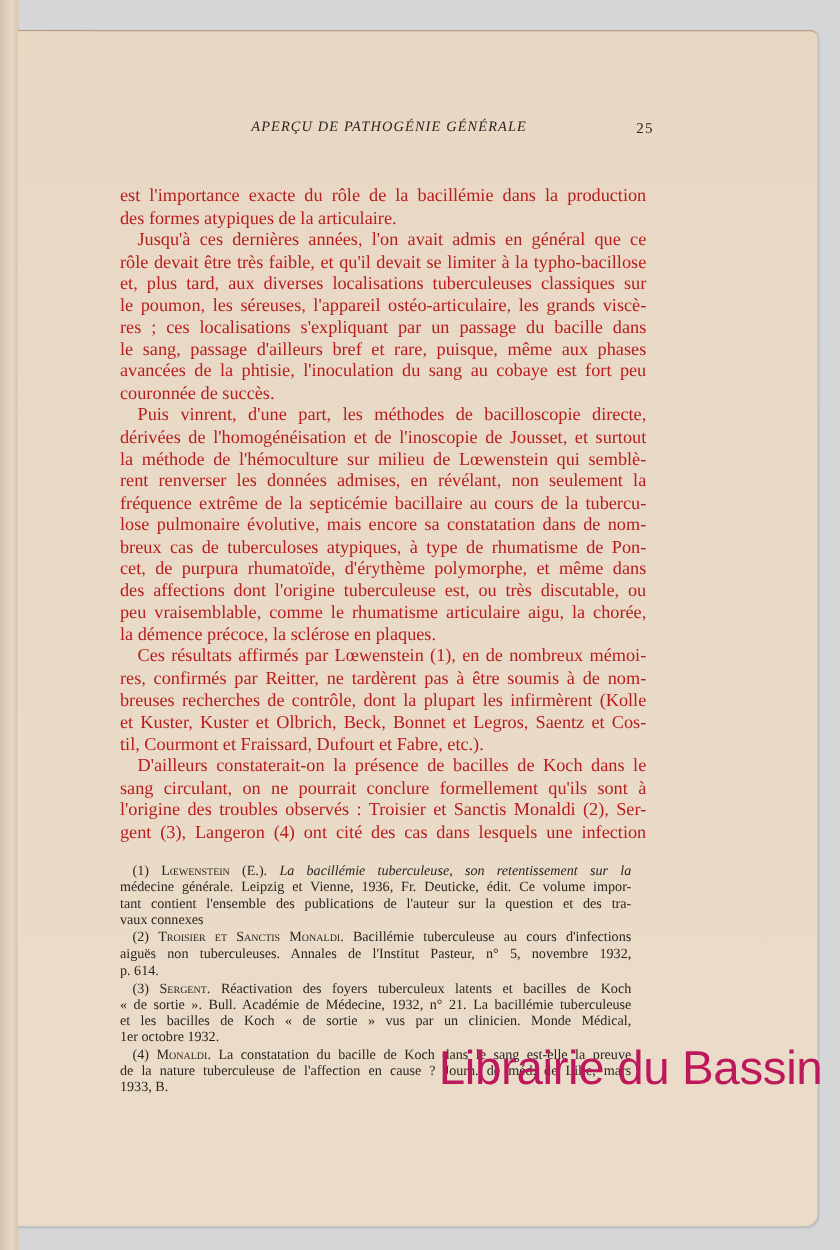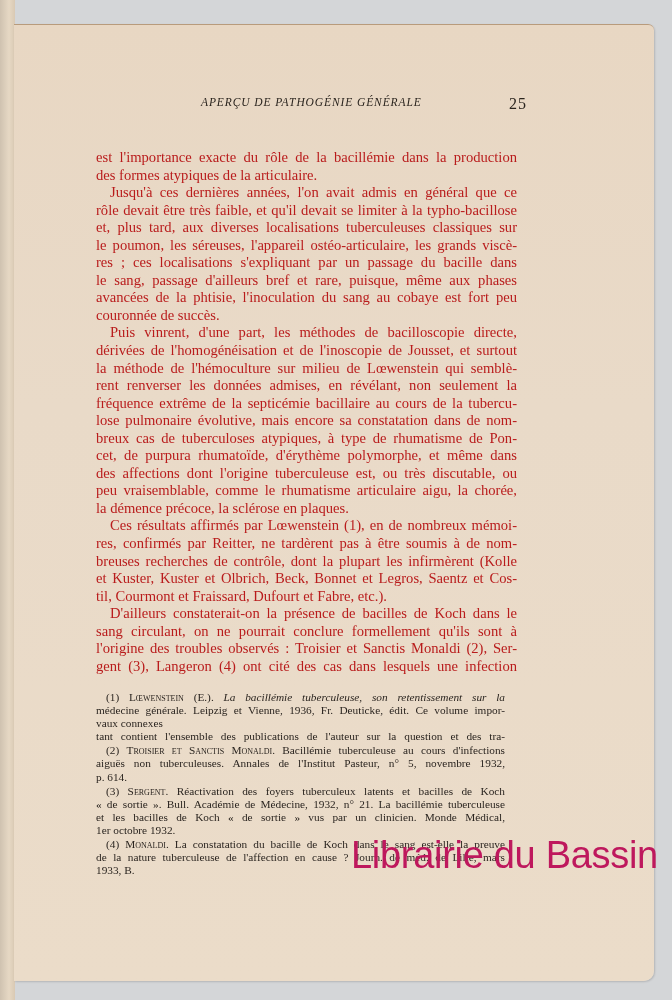--- a/index.html
+++ b/index.html
@@ -18,21 +18,21 @@
     border-top: 1px solid #b89b7c;
     border-radius: 0 6px 10px 0;
     box-shadow: 1px 1px 2px rgba(0,0,0,0.15);
   }
   .running-head {
     position: absolute; left: 0; top: 96px; width: 672px;
     font-size: 11.5px; font-style: italic; letter-spacing: 0.9px;
     color: #2a241e;
   }
   .running-head .title { position: absolute; left: 201px; top: 0; }
-  .running-head .pageno { position: absolute; left: 509px; top: -1px; font-style: normal; font-size: 16px; }
+  .running-head .pageno { position: absolute; left: 509px; top: -1px; font-style: normal; font-size: 12px; }
   .body-text {
     position: absolute; left: 96px; top: 149px; width: 421px;
     font-size: 14.6px; line-height: 17.55px; color: #b91c1c;
     text-align: justify;
   }
   .body-text p { margin: 0; text-indent: 0; }
   .line { display: block; text-align: justify; text-align-last: justify; white-space: nowrap; }
   .line.last { text-align-last: left; }
   .footnotes {
     position: absolute; left: 96px; top: 691px; width: 421px;
@@ -103,22 +103,22 @@
 </div>
 
 <div class="footnotes">
   <div class="fn">
     <span class="line">
       <span>(1)</span>
       <span class="sc">Lœwenstein (E.).</span>
       <span class="it">La bacillémie tuberculeuse, son retentissement sur la</span>
     </span>
     <span class="line">médecine générale. Leipzig et Vienne, 1936, Fr. Deuticke, édit. Ce volume impor-</span>
+    <span class="line">tant contient l'ensemble des publications de l'auteur sur la question et des tra-</span>
     <span class="line last">vaux connexes</span>
-    <span class="line">tant contient l'ensemble des publications de l'auteur sur la question et des tra-</span>
   </div>
   <div class="fn">
     <span class="line">
       <span>(2)</span>
       <span class="sc">Troisier et Sanctis Monaldi.</span>
       <span>Bacillémie tuberculeuse au cours d'infections</span>
     </span>
     <span class="line">aiguës non tuberculeuses. Annales de l'Institut Pasteur, n° 5, novembre 1932,</span>
     <span class="line last">p. 614.</span>
   </div>

